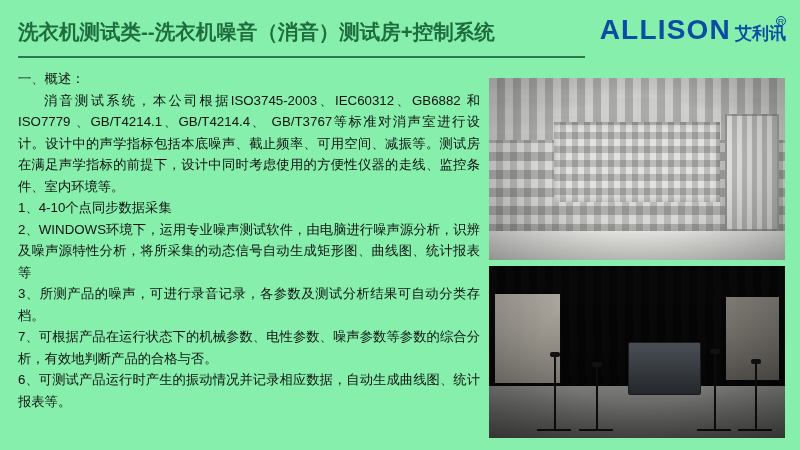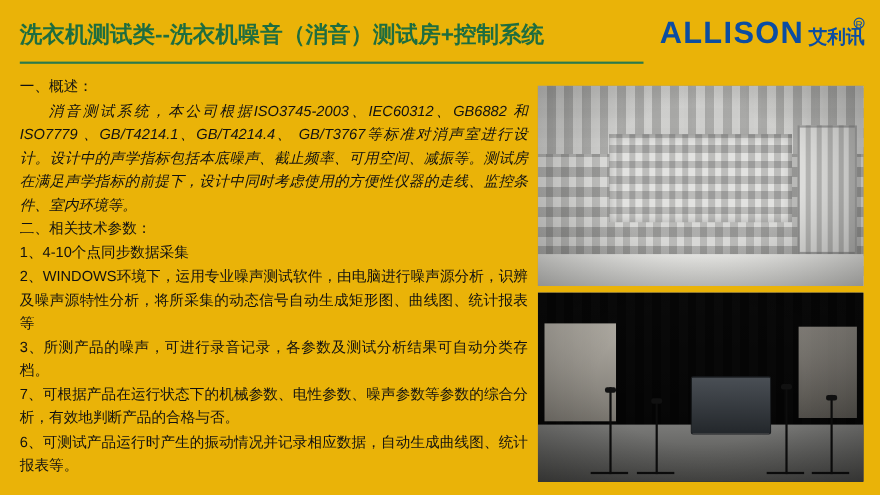--- a/index.html
+++ b/index.html
@@ -10,21 +10,21 @@
     width: 800px;
     height: 450px;
     background: #ffffff;
     font-family: "Liberation Sans", sans-serif;
     overflow: hidden;
   }
   .slide {
     position: relative;
     width: 800px;
     height: 450px;
-    background: #eab308;
+    background: #86efac;
     box-sizing: border-box;
   }
 
   
   .header {
     position: absolute;
     left: 0;
     top: 0;
     width: 800px;
     height: 62px;
@@ -109,21 +109,20 @@
     line-height: 21.5px;
     letter-spacing: 0px;
   }
   .body-text p {
     margin: 0;
     padding: 0;
     text-align: justify;
   }
   .indent {
     text-indent: 26px;
-    font-style: italic;
   }
 
   
   .photo {
     position: absolute;
     overflow: hidden;
     background: #888;
   }
   .photo-top {
     left: 489px;
@@ -256,21 +255,20 @@
         <span class="logo-allison">ALLISON</span>
         <span class="logo-cn">艾利讯</span>
       </div>
       <div class="logo-reg">R</div>
     </div>
   </div>
 
   <div class="body-text">
     <p>一、概述：</p>
     <p class="indent">消音测试系统，本公司根据ISO3745-2003、IEC60312、GB6882 和ISO7779 、GB/T4214.1、GB/T4214.4、 GB/T3767等标准对消声室进行设计。设计中的声学指标包括本底噪声、截止频率、可用空间、减振等。测试房在满足声学指标的前提下，设计中同时考虑使用的方便性仪器的走线、监控条件、室内环境等。</p>
-    <p>二、相关技术参数：</p>
     <p>1、4-10个点同步数据采集</p>
     <p>2、WINDOWS环境下，运用专业噪声测试软件，由电脑进行噪声源分析，识辨及噪声源特性分析，将所采集的动态信号自动生成矩形图、曲线图、统计报表等</p>
     <p>3、所测产品的噪声，可进行录音记录，各参数及测试分析结果可自动分类存档。</p>
     <p>7、可根据产品在运行状态下的机械参数、电性参数、噪声参数等参数的综合分析，有效地判断产品的合格与否。</p>
     <p>6、可测试产品运行时产生的振动情况并记录相应数据，自动生成曲线图、统计报表等。</p>
   </div>
 
   <div class="photo photo-top">
     <div class="wedge-wall"></div>
     <div class="wedge-ceiling"></div>

